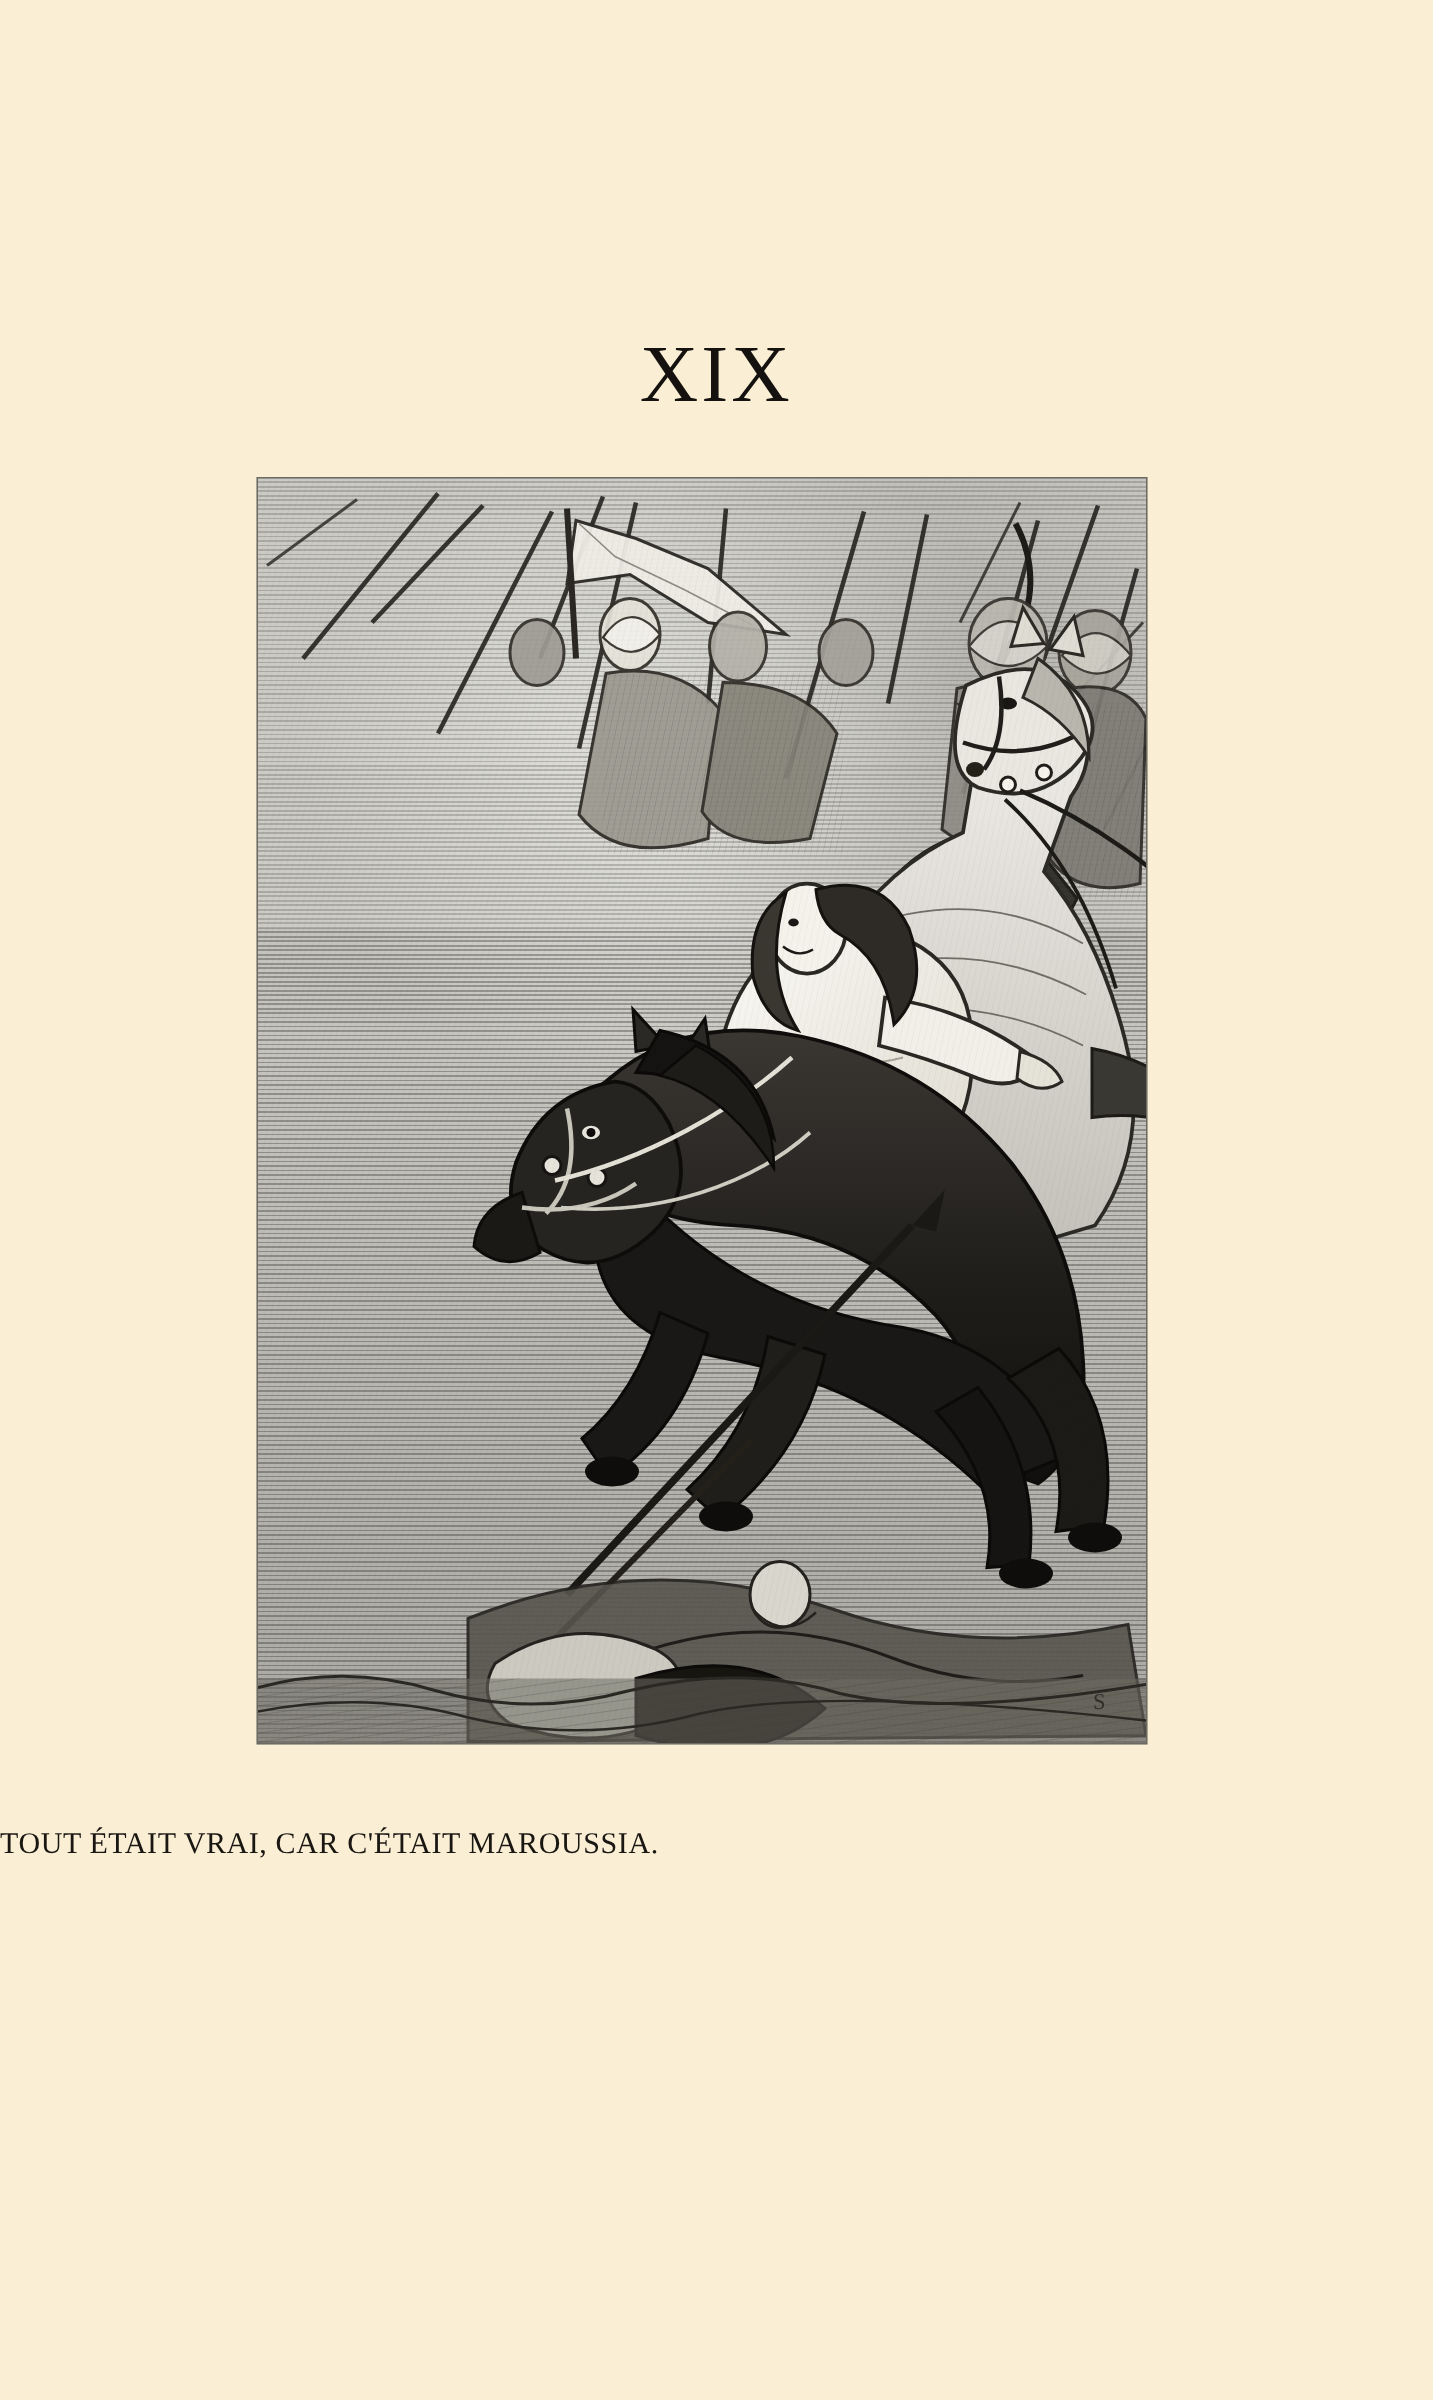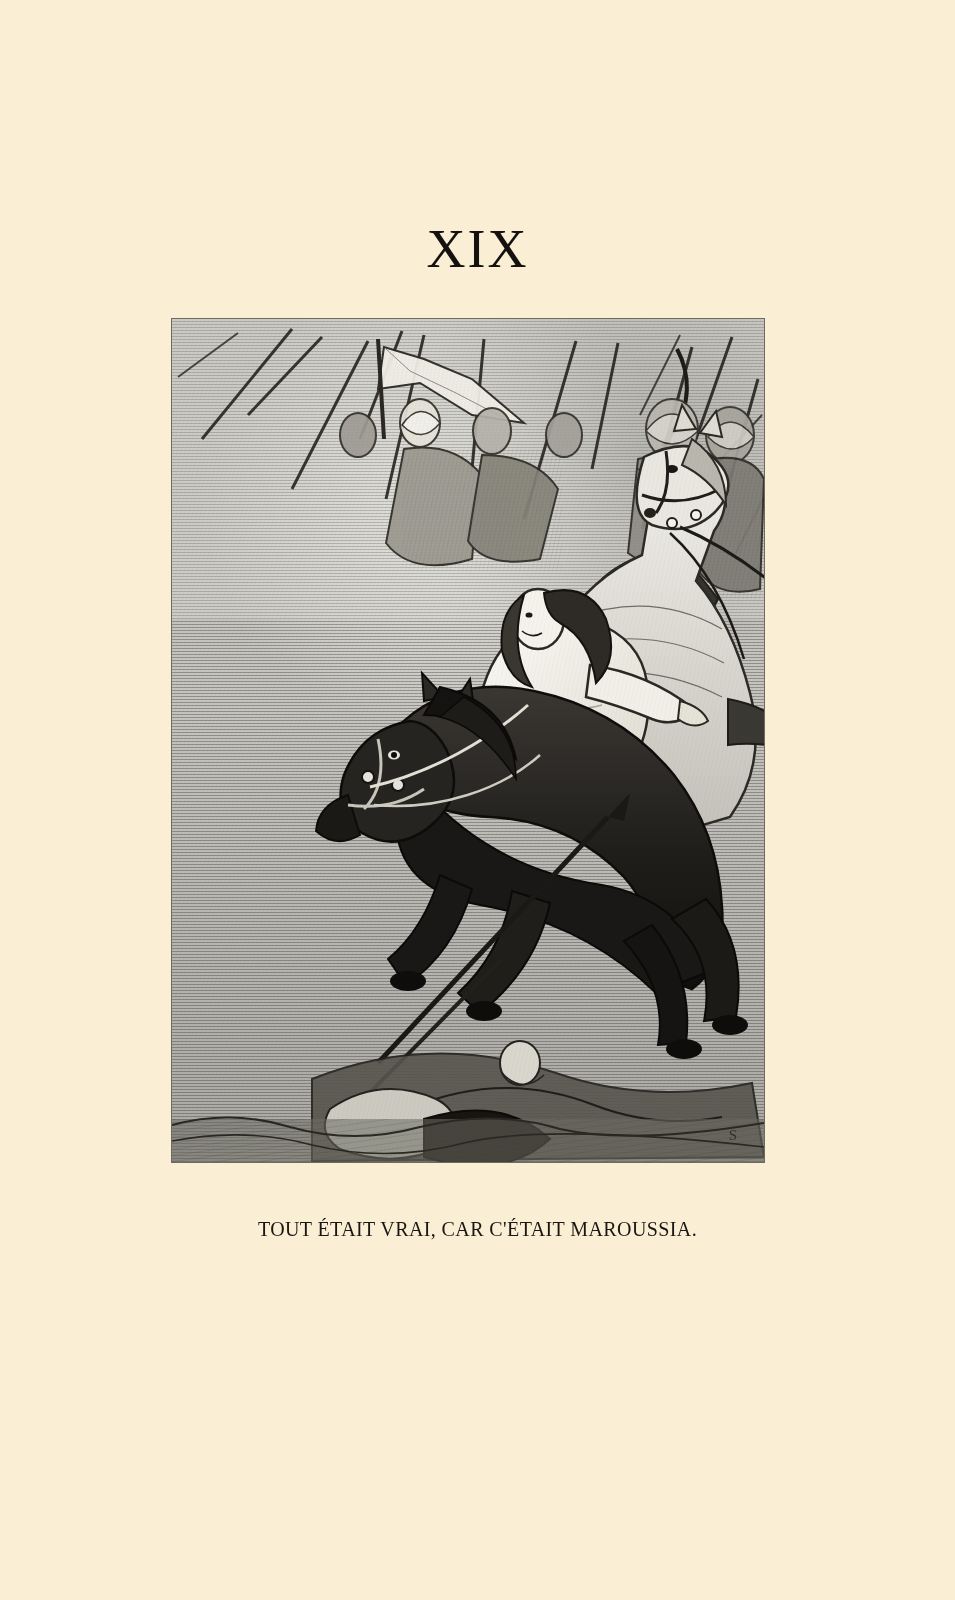--- a/index.html
+++ b/index.html
@@ -69,21 +69,21 @@
   }
   .svg-art {
     position: absolute;
     inset: 0;
   }
   .caption {
     position: absolute;
     left: 0;
     top: 1218px;
     width: 955px;
-    text-align: center;
+    text-align: left;
     font-size: 20px;
     letter-spacing: 0.4px;
     font-family: "Liberation Serif", serif;
     color: #1a1713;
   }
   .signature {
     position: absolute;
     right: 26px;
     bottom: 18px;
     font-family: "Liberation Serif", serif;

